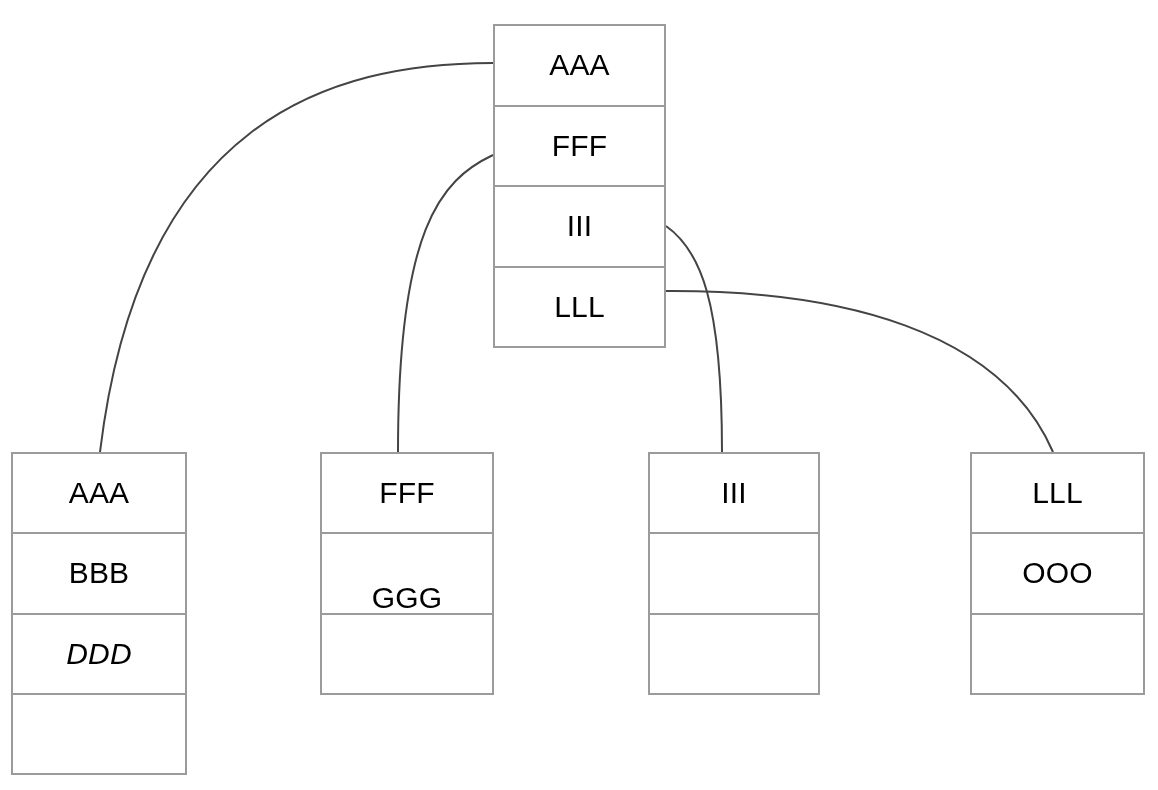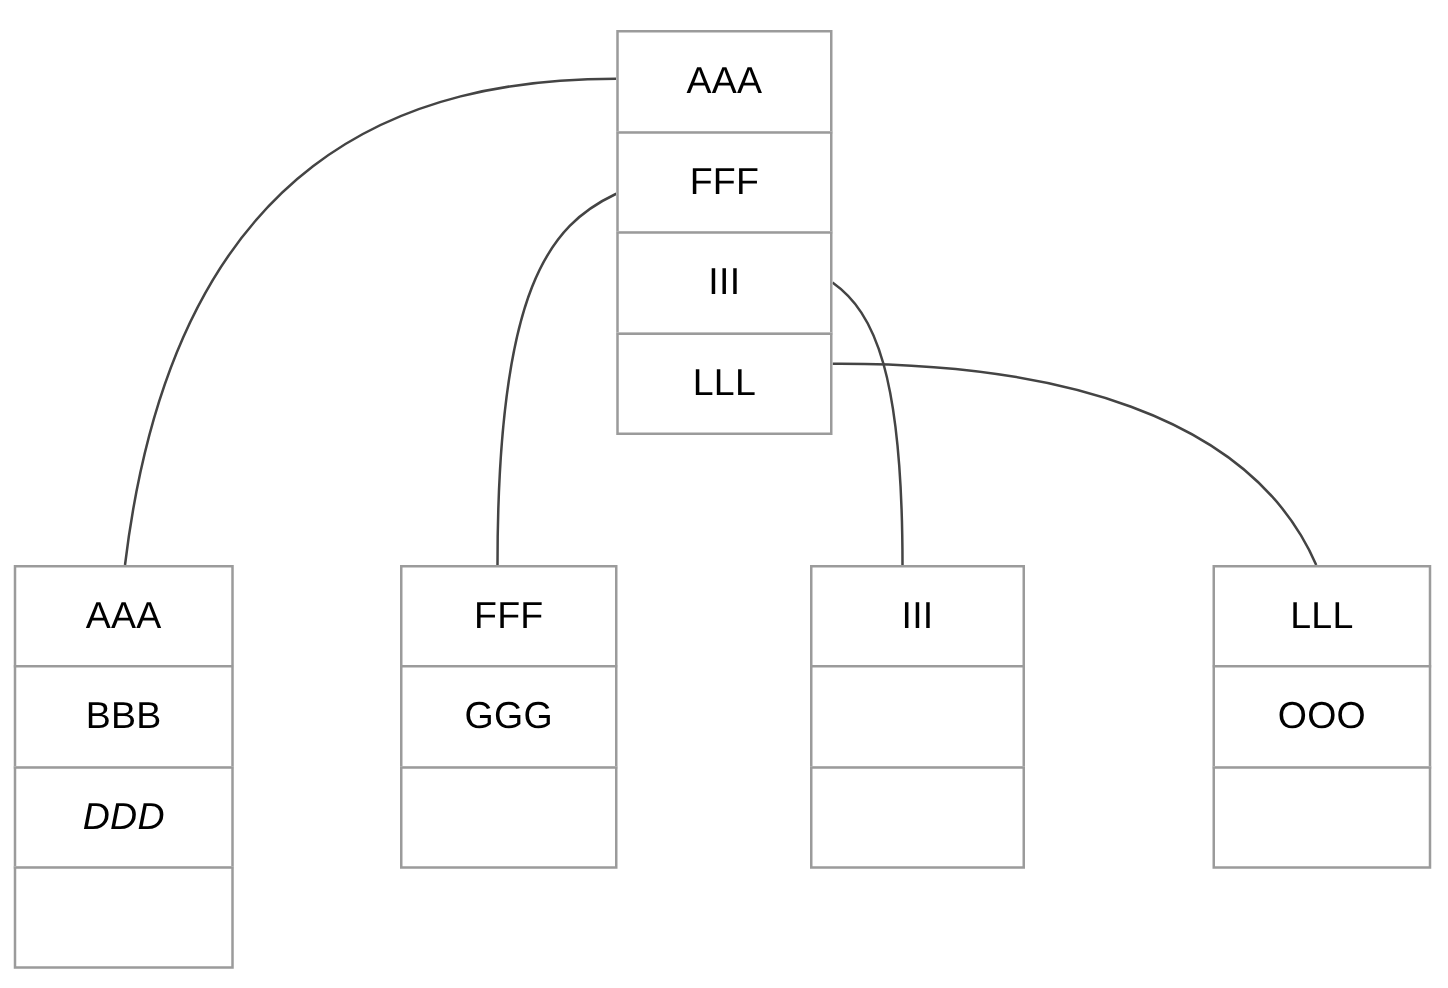--- a/index.html
+++ b/index.html
@@ -96,21 +96,21 @@
         <span>DDD</span>
       </div>
       <div class="node-row is-empty" style="height: 82.25px; flex: 0 0 82.25px;">
         <span></span>
       </div>
     </div>
   <div class="node-box leaf" id="leaf-1" style="left: 320px; top: 452px; width: 174px; height: 323px;">
       <div class="node-row" style="height: 82.25px; flex: 0 0 82.25px;">
         <span>FFF</span>
       </div>
-      <div class="node-row" style="height: 82.25px; flex: 0 0 82.25px;">
+      <div class="node-row" style="height: 82.25px; flex: 0 0 82.25px; align-items: flex-end;">
         <span>GGG</span>
       </div>
       <div class="node-row is-empty" style="height: 82.25px; flex: 0 0 82.25px;">
         <span></span>
       </div>
     </div>
   <div class="node-box leaf" id="leaf-2" style="left: 648px; top: 452px; width: 172px; height: 323px;">
       <div class="node-row" style="height: 82.25px; flex: 0 0 82.25px;">
         <span>III</span>
       </div>

